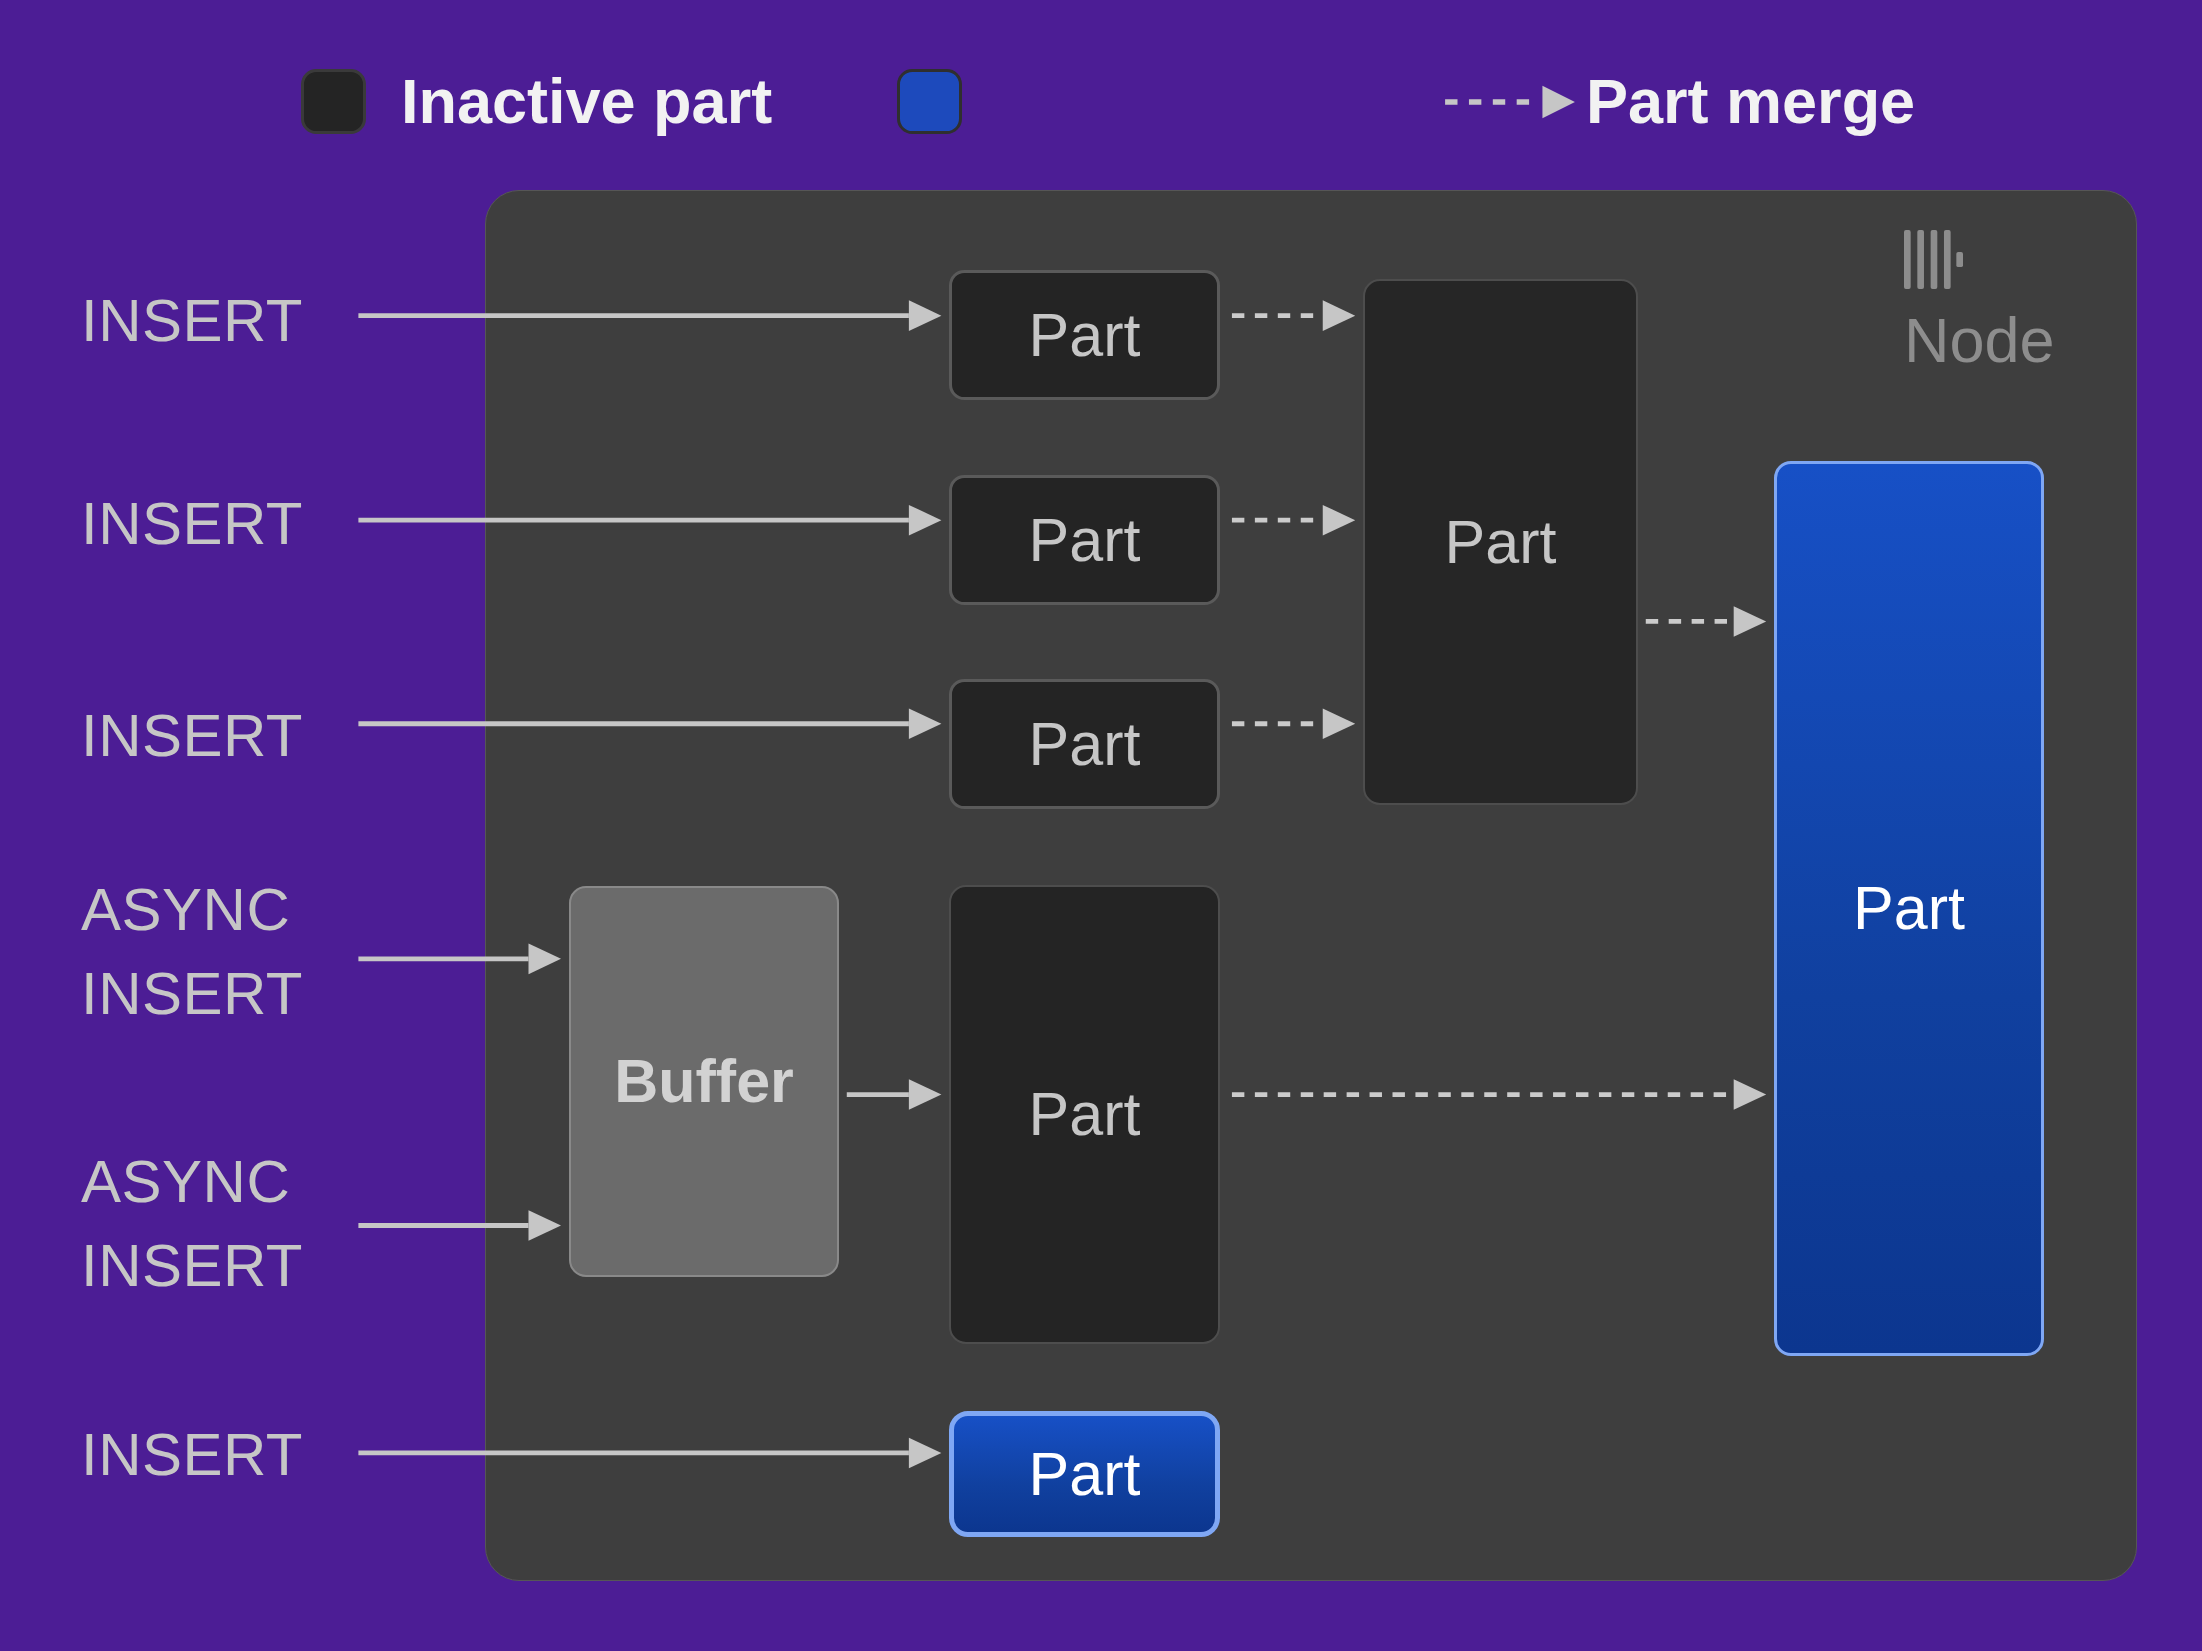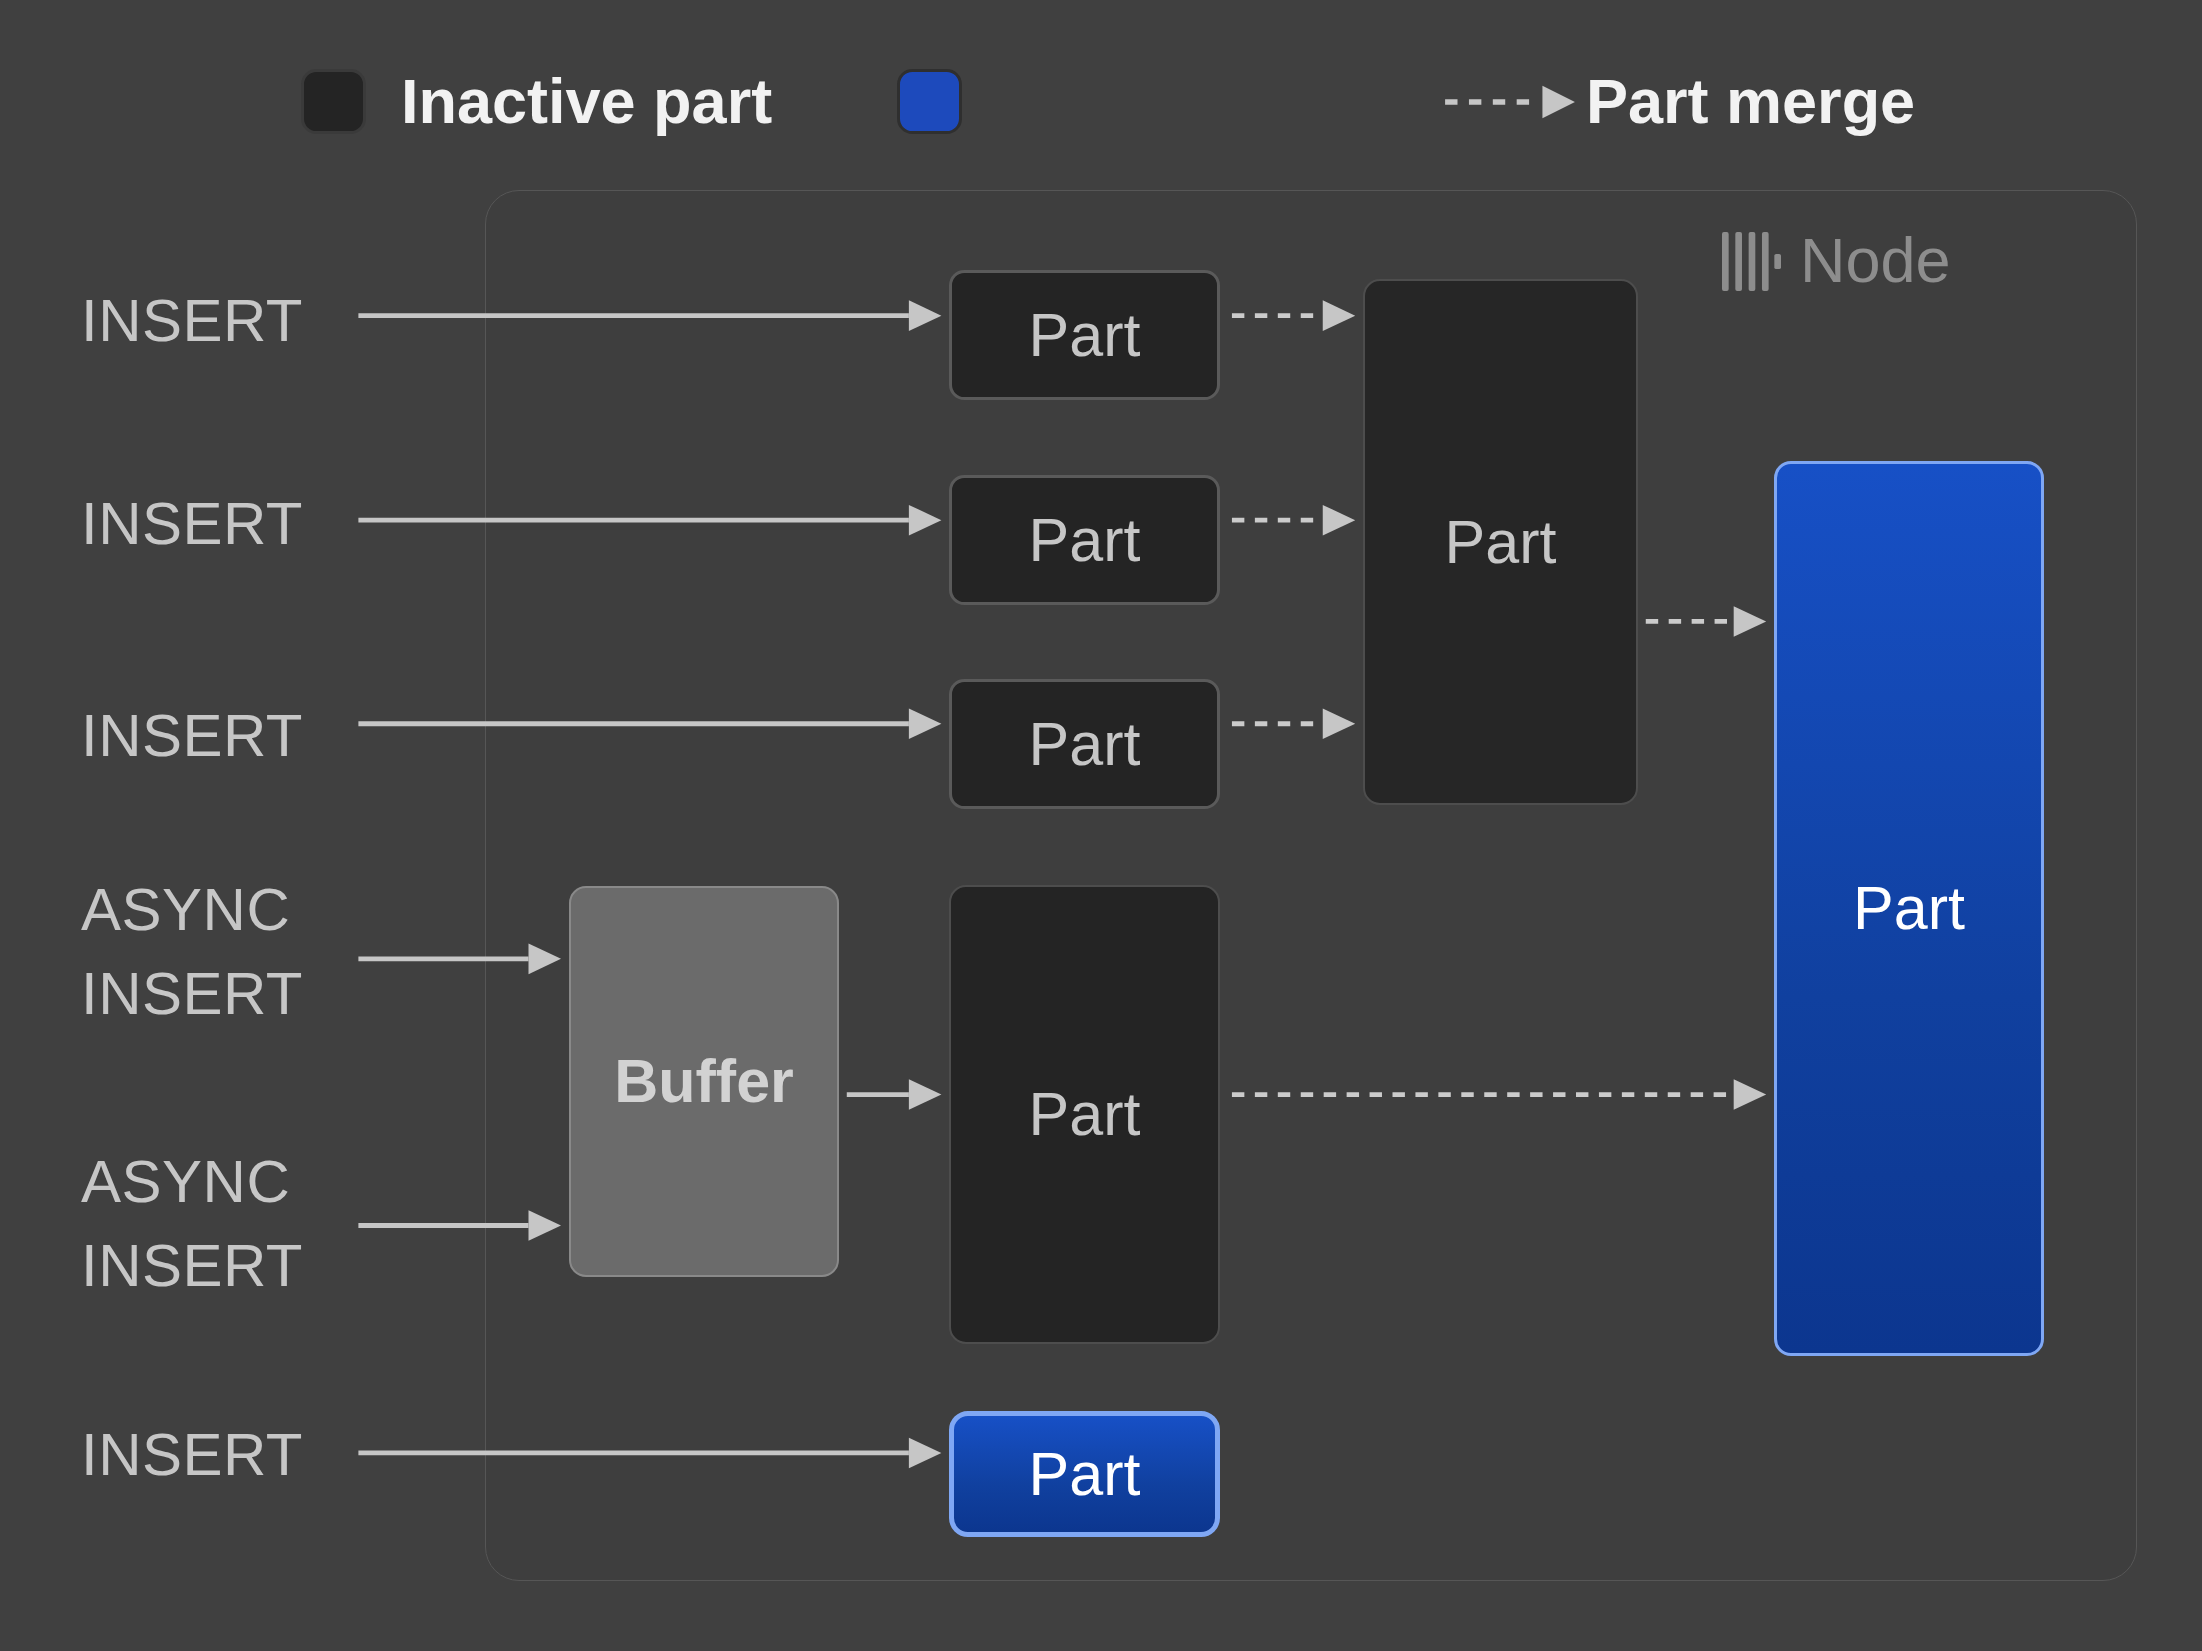--- a/index.html
+++ b/index.html
@@ -1,34 +1,34 @@
 <!DOCTYPE html>
 <html><head>
 <meta charset="utf-8">
 <style>
   html,body{margin:0;padding:0;background:#1c1c1c;}
   .stage{
     position:relative;width:2202px;height:1652px;overflow:hidden;
-    background:#404040;
+    background:#4c1d95;
     font-family:"Liberation Sans","DejaVu Sans",sans-serif;
     -webkit-font-smoothing:antialiased;
   }
   
   .legend-item{position:absolute;display:flex;align-items:center;height:65px;top:69px;}
   .swatch{width:65px;height:65px;border-radius:15.3px;box-sizing:border-box;flex:0 0 auto;}
   .swatch.inactive{background:#242424;border:3.8px solid #3a3a3a;}
   .swatch.active{background:#1d4abc;border:3.8px solid #2f2f2f;}
   .legend-label{color:#f2f2f2;font-size:63px;font-weight:600;white-space:nowrap;line-height:1;}
   
   .node{
     position:absolute;left:485px;top:190px;width:1652px;height:1391px;
     background:#3e3e3e;border:1.9px solid #565656;border-radius:34px;box-sizing:border-box;
   }
   .node-title{
-    position:absolute;left:1722px;top:229px;display:flex;align-items:flex-end;gap:19px;
+    position:absolute;left:1904px;top:229px;display:flex;align-items:flex-start;gap:19px;flex-direction:column;
   }
   .node-title .txt{color:#8d8d8d;font-size:63px;font-weight:500;line-height:1;}
   
   .io-label{
     position:absolute;left:81px;width:287px;color:#c6c6c6;font-size:60px;font-weight:400;
     line-height:1.4;transform:translateY(-50%);letter-spacing:0.5px;
   }
   
   .box{
     position:absolute;box-sizing:border-box;display:flex;align-items:center;justify-content:center;

